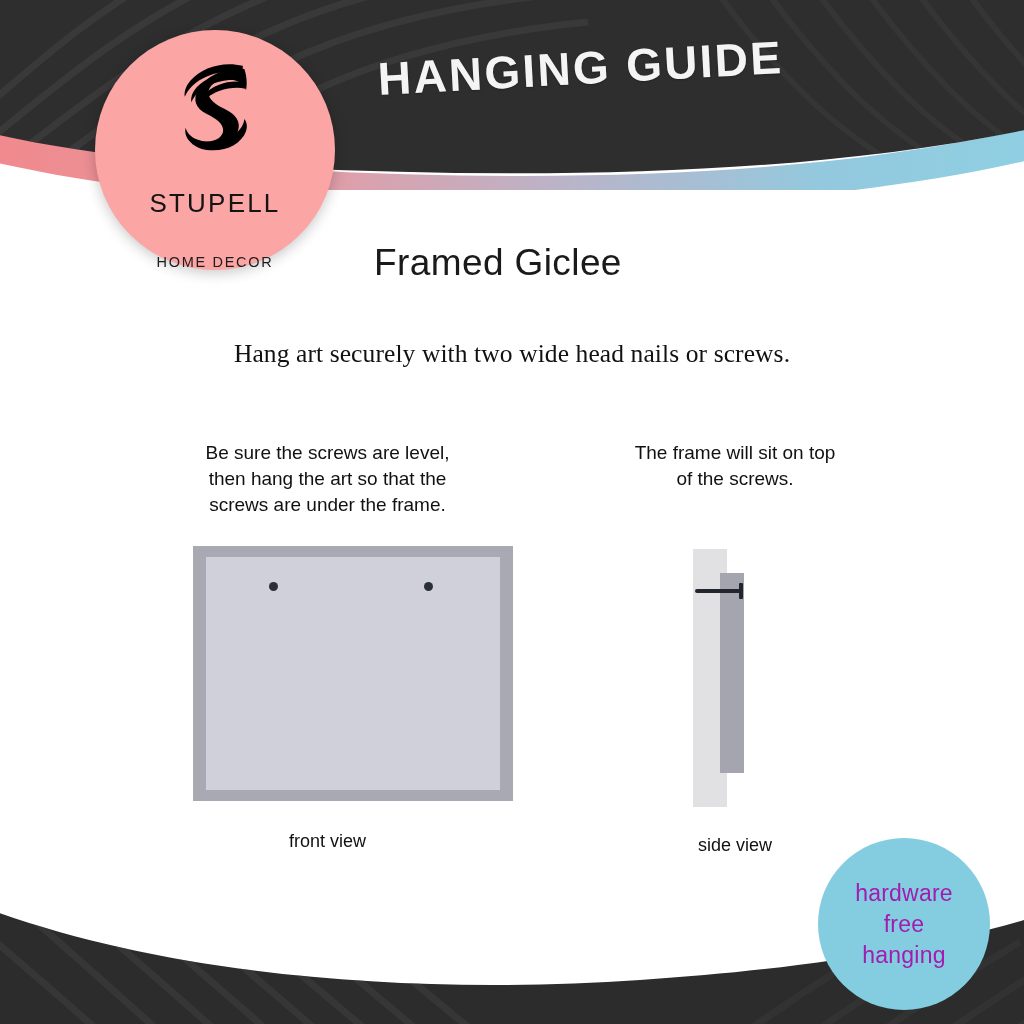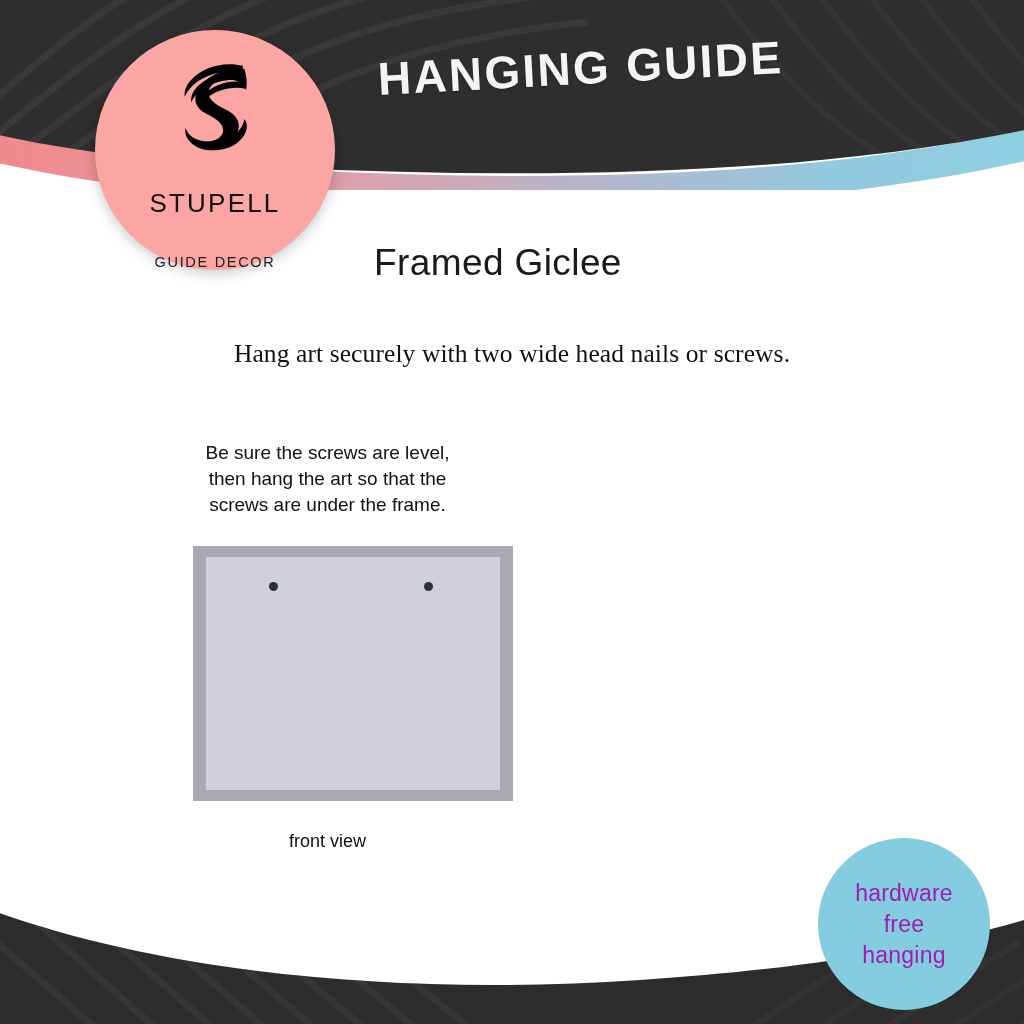--- a/index.html
+++ b/index.html
@@ -306,21 +306,21 @@
 
   <div class="logo-badge">
     <svg class="logo-mark" viewBox="0 0 120 120" xmlns="http://www.w3.org/2000/svg">
       <path fill="#000000" d="M96,16 C72,14 50,24 40,40 C32,53 36,64 50,71 C62,77 70,83 70,91 C70,100 58,107 44,104 C33,102 26,96 24,88 C22,97 27,106 38,110 C56,117 82,108 88,92 C92,81 86,72 72,65 C60,59 52,53 52,45 C52,35 64,27 80,29 C90,30 96,35 98,42 C100,32 98,22 96,16 Z"></path>
       <path fill="#000000" d="M94,12 C70,6 44,14 30,30 C24,37 22,44 23,50 C27,40 36,31 50,25 C64,19 80,17 94,19 Z"></path>
       <path fill="#000000" d="M95,22 C73,18 50,25 37,39 C32,45 30,51 31,57 C35,47 44,39 57,34 C70,29 84,28 96,30 Z"></path>
       <path fill="#000000" d="M96,32 C77,29 58,35 47,47 C43,52 41,57 42,62 C46,54 54,47 65,43 C76,39 88,38 97,40 Z"></path>
       <path fill="#000000" d="M25,96 C27,105 36,113 50,115 C72,118 92,108 98,92 C100,86 99,81 96,77 C95,86 88,95 75,101 C62,107 44,106 33,101 C29,99 26,98 25,96 Z"></path>
     </svg>
     <div class="logo-name">STUPELL</div>
-    <div class="logo-sub">GUIDE DECOR</div>
+    <div class="logo-sub">HOME DECOR</div>
   </div>
 
   <div class="guide-title">HANGING GUIDE</div>
   <div class="product-title">Framed Giclee</div>
   <div class="lead-instruction">Hang art securely with two wide head nails or screws.</div>
 
   <div class="diagrams">
 
     <div class="col col-front">
       <div class="col-caption">Be sure the screws are level,
@@ -329,20 +329,31 @@
       <div class="front-stage" style="margin-top:28px;">
         <div class="frame-outer">
           <div class="frame-inner"></div>
           <div class="screw-dot left"></div>
           <div class="screw-dot right"></div>
         </div>
       </div>
       <div class="view-label">front view</div>
     </div>
 
+    <div class="col col-side">
+      <div class="col-caption">The frame will sit on top
+of the screws.</div>
+      <div class="side-stage" style="margin-top:53px;">
+        <div class="wall-strip"></div>
+        <div class="frame-strip"></div>
+        <div class="nail"></div>
+        <div class="nail-head"></div>
+      </div>
+      <div class="view-label" style="margin-top:25px;">side view</div>
+    </div>
 
   </div>
 
   <div class="footer-band">
     <svg width="1070" height="190" viewBox="0 0 1070 190" xmlns="http://www.w3.org/2000/svg">
       <defs>
         <clipPath id="footClip">
           <path d="M0,42 C180,110 420,132 660,116 C840,104 970,80 1070,48 L1070,190 L0,190 Z"></path>
         </clipPath>
       </defs>

